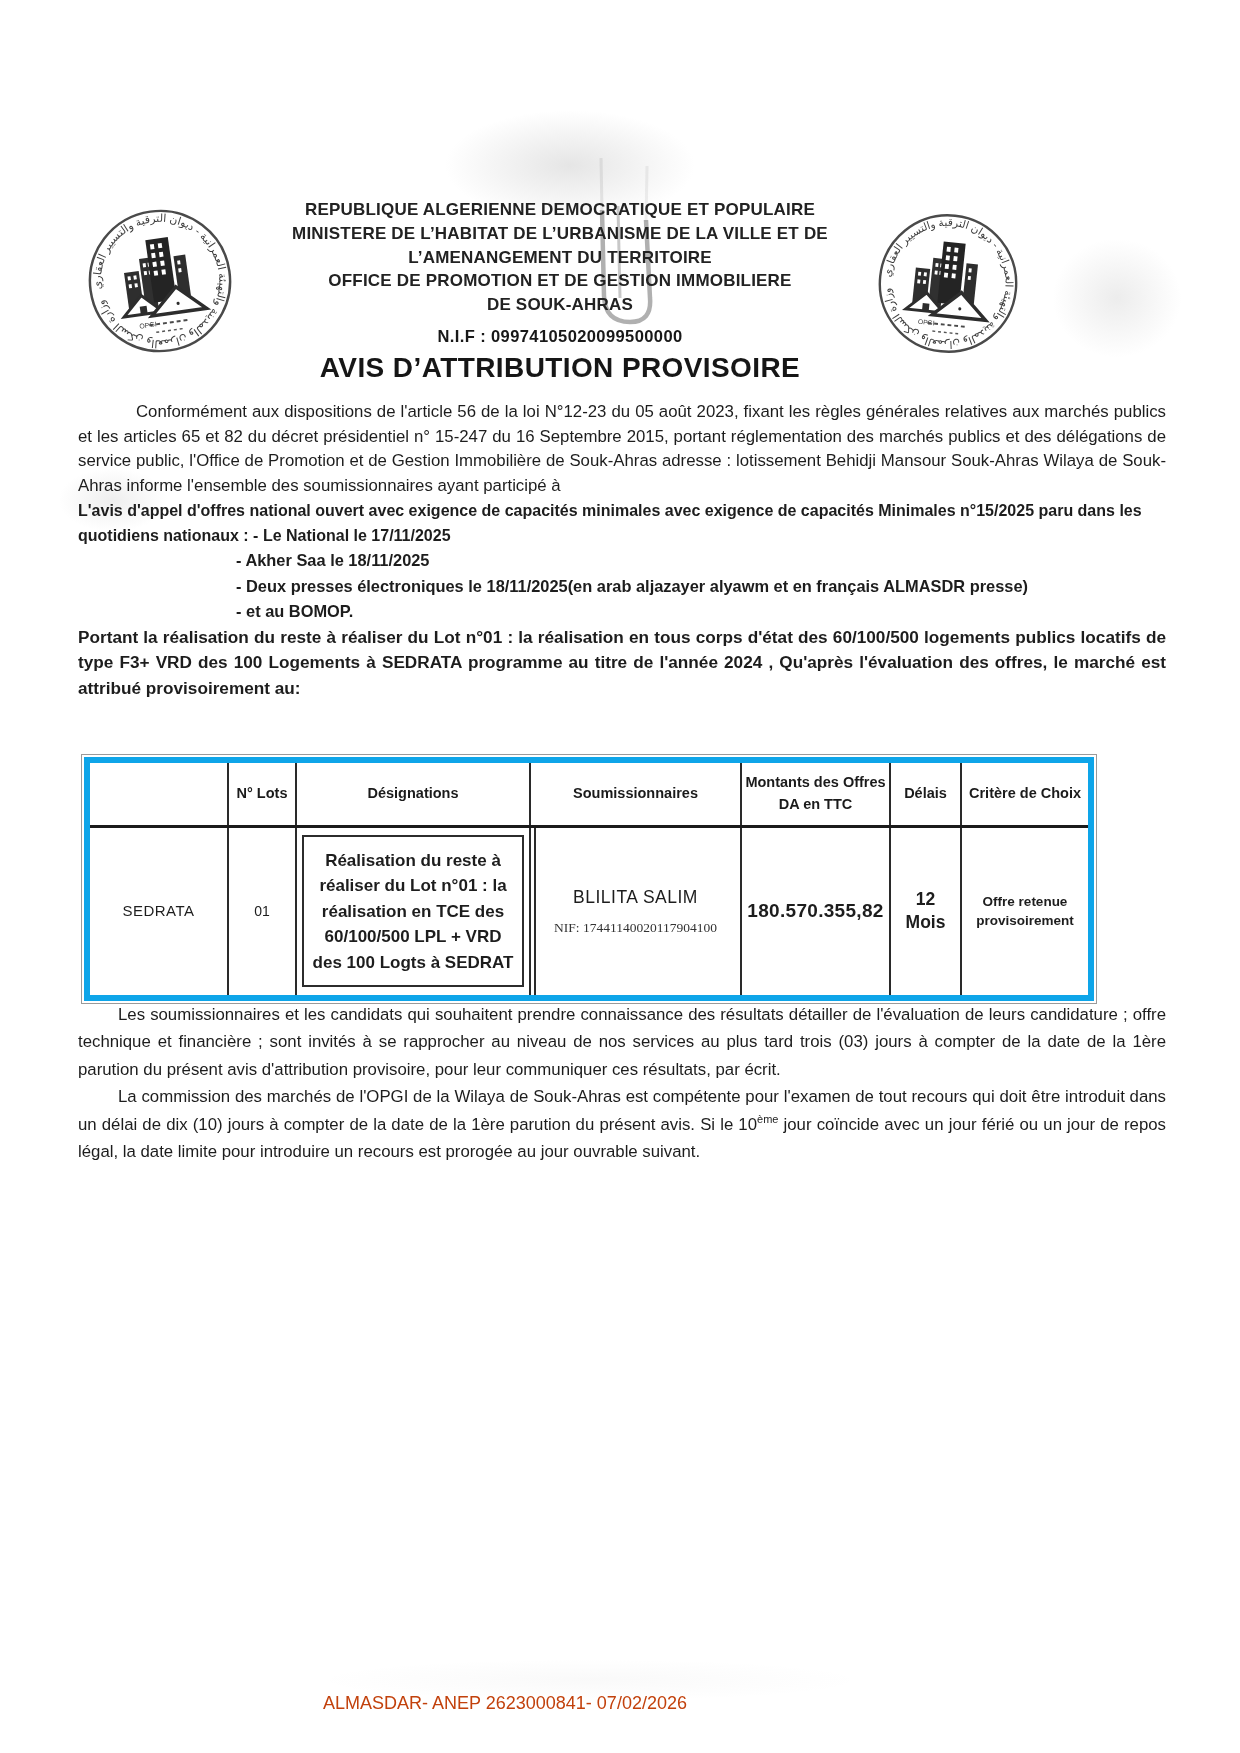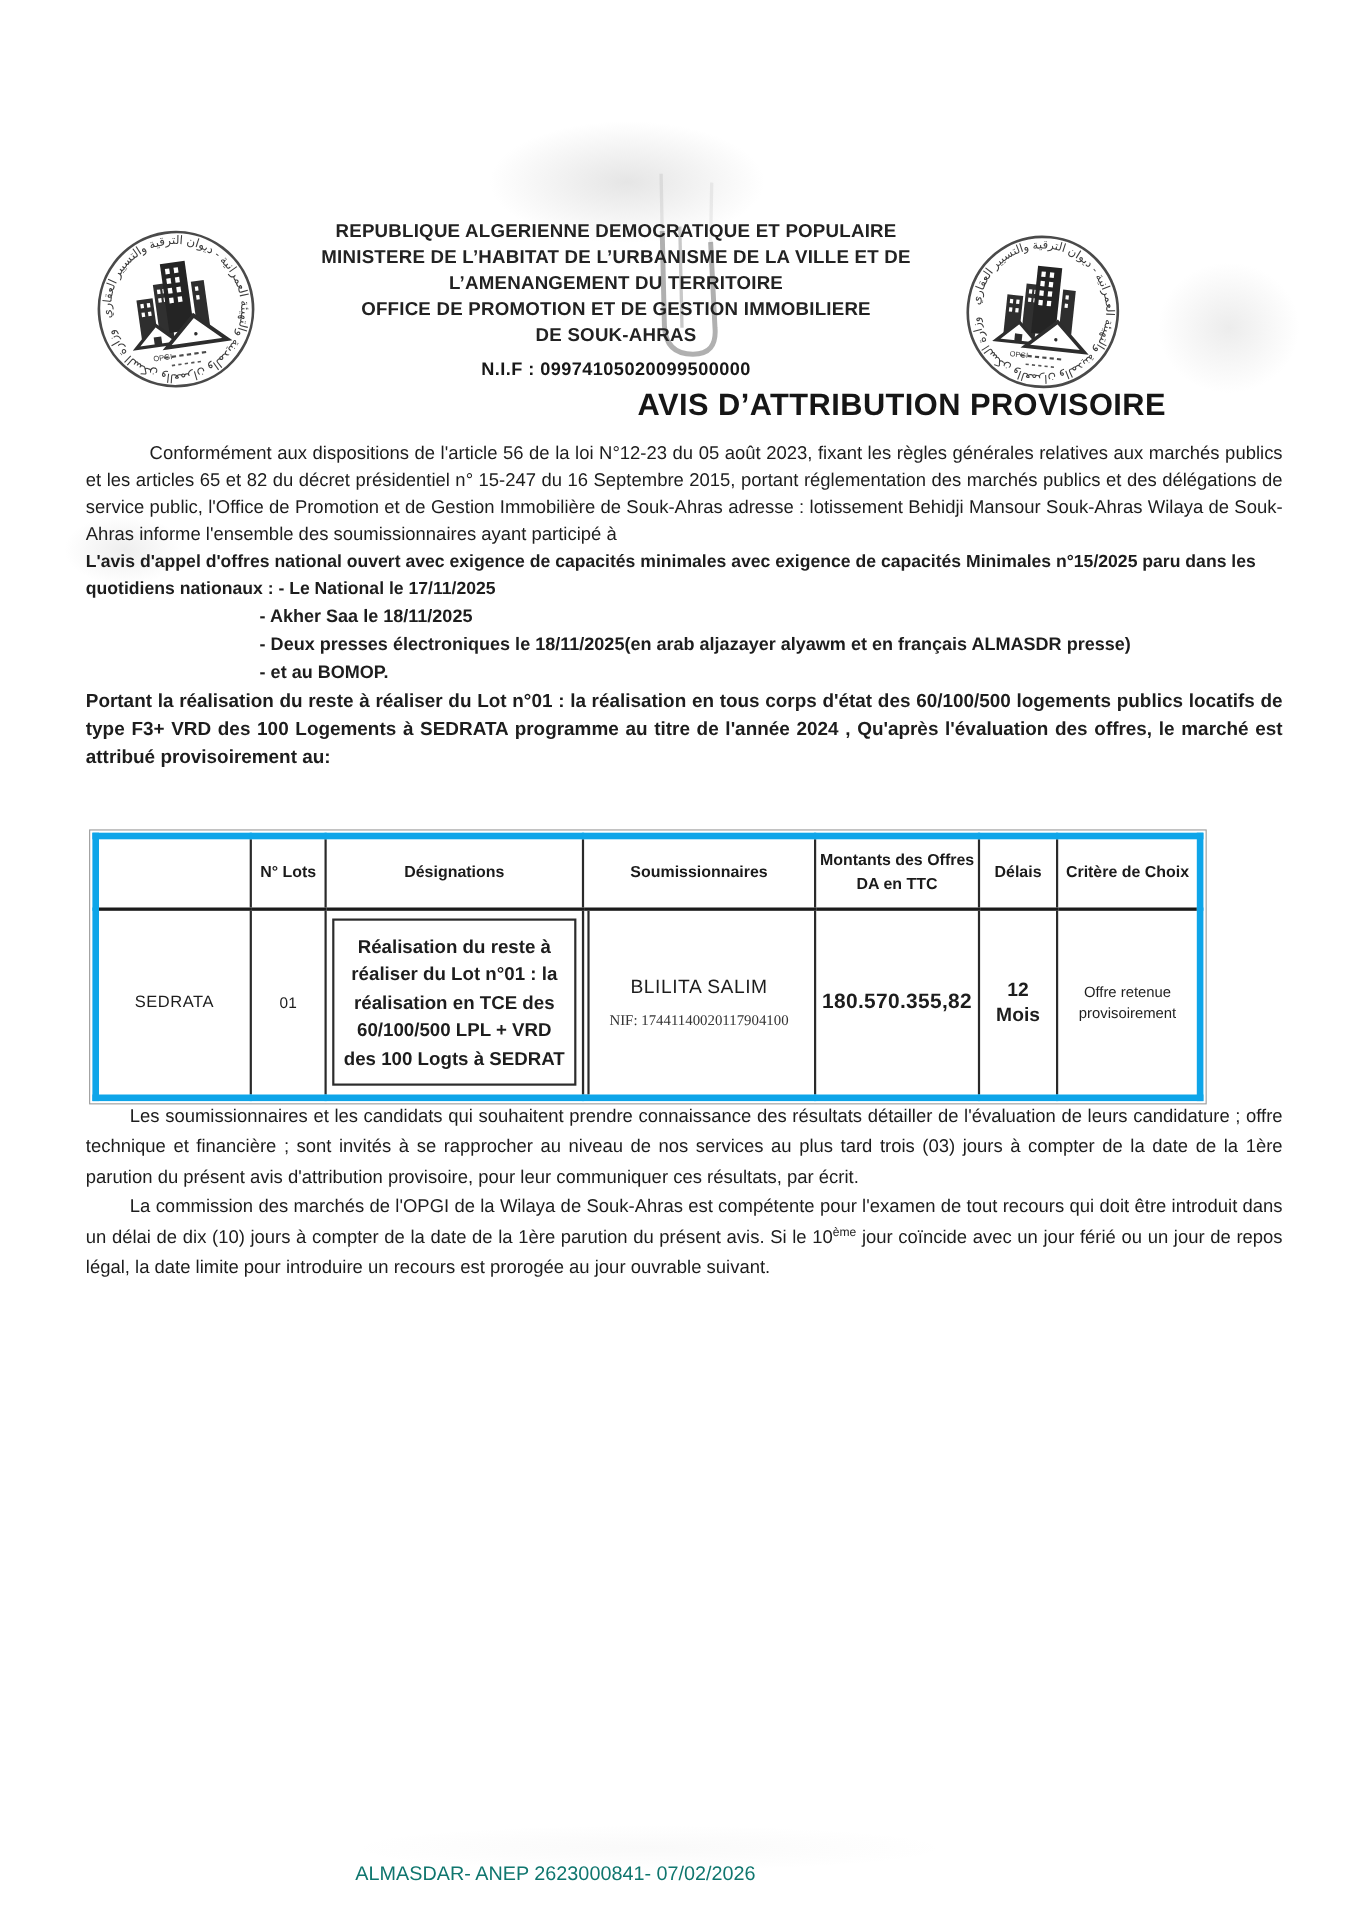--- a/index.html
+++ b/index.html
@@ -29,21 +29,21 @@
     position:absolute;top:198px;left:250px;width:620px;
     text-align:center;font-weight:bold;font-size:17px;line-height:1.4;
     color:#222;letter-spacing:.2px;
   }
   .nif{
     position:absolute;top:327px;left:250px;width:620px;
     text-align:center;font-weight:bold;font-size:16.5px;letter-spacing:.4px;color:#181818;
   }
   .title{
     position:absolute;top:352px;left:60px;width:1000px;margin:0;
-    text-align:right;font-size:28px;font-weight:bold;color:#161616;letter-spacing:.4px;
+    text-align:center;font-size:28px;font-weight:bold;color:#161616;letter-spacing:.4px;
   }
 
   .body{
     position:absolute;top:400px;left:78px;width:1088px;
     font-size:16.8px;line-height:1.47;color:#1d1d1d;
   }
   .body p{margin:0;}
   .p1{text-align:justify;text-indent:58px;}
   .pbold{font-weight:bold;}
   .psmall{font-size:16px;line-height:1.55;}
@@ -72,25 +72,25 @@
   .inner-box{
     border:2px solid #2c2c2c;margin:5px 3px;min-height:152px;
     display:flex;align-items:center;justify-content:center;
     font-weight:bold;font-size:17px;line-height:1.5;box-sizing:border-box;padding:4px 6px;
   }
   .cell-soum{box-shadow:inset 3px 0 0 #fff, inset 5px 0 0 #2a2a2a;}
   .s-name{font-size:17.5px;letter-spacing:.5px;margin-bottom:7px;}
   .s-nif{font-family:"Liberation Serif", serif;font-size:13.5px;color:#333;}
   .cell-montant{font-weight:bold;font-size:19px;letter-spacing:.3px;}
   .cell-delai{font-weight:bold;font-size:17.5px;line-height:1.35;}
-  .cell-critere{font-weight:normal;font-size:13.5px;vertical-align:top;padding-top:30px;line-height:1.45;margin-top:44px;}
+  .cell-critere{font-weight:bold;font-size:13.5px;vertical-align:top;padding-top:30px;line-height:1.45;margin-top:44px;}
 
   .footer{
     position:absolute;top:1693px;left:0;width:1010px;
-    text-align:center;font-size:18px;color:#0f766e;
+    text-align:center;font-size:18px;color:#c2410c;
   }
 </style>
 </head>
 <body>
 
 <svg width="0" height="0" style="position:absolute" aria-hidden="true">
   <defs>
     <symbol id="opgi-logo" viewBox="0 0 150 150">
       <circle cx="75" cy="75" r="71" fill="none" stroke="#4a4a4a" stroke-width="2.5"></circle>
       <path id="ringpath" d="M75,75 m-60,0 a60,60 0 1,1 120,0 a60,60 0 1,1 -120,0" fill="none"></path>

